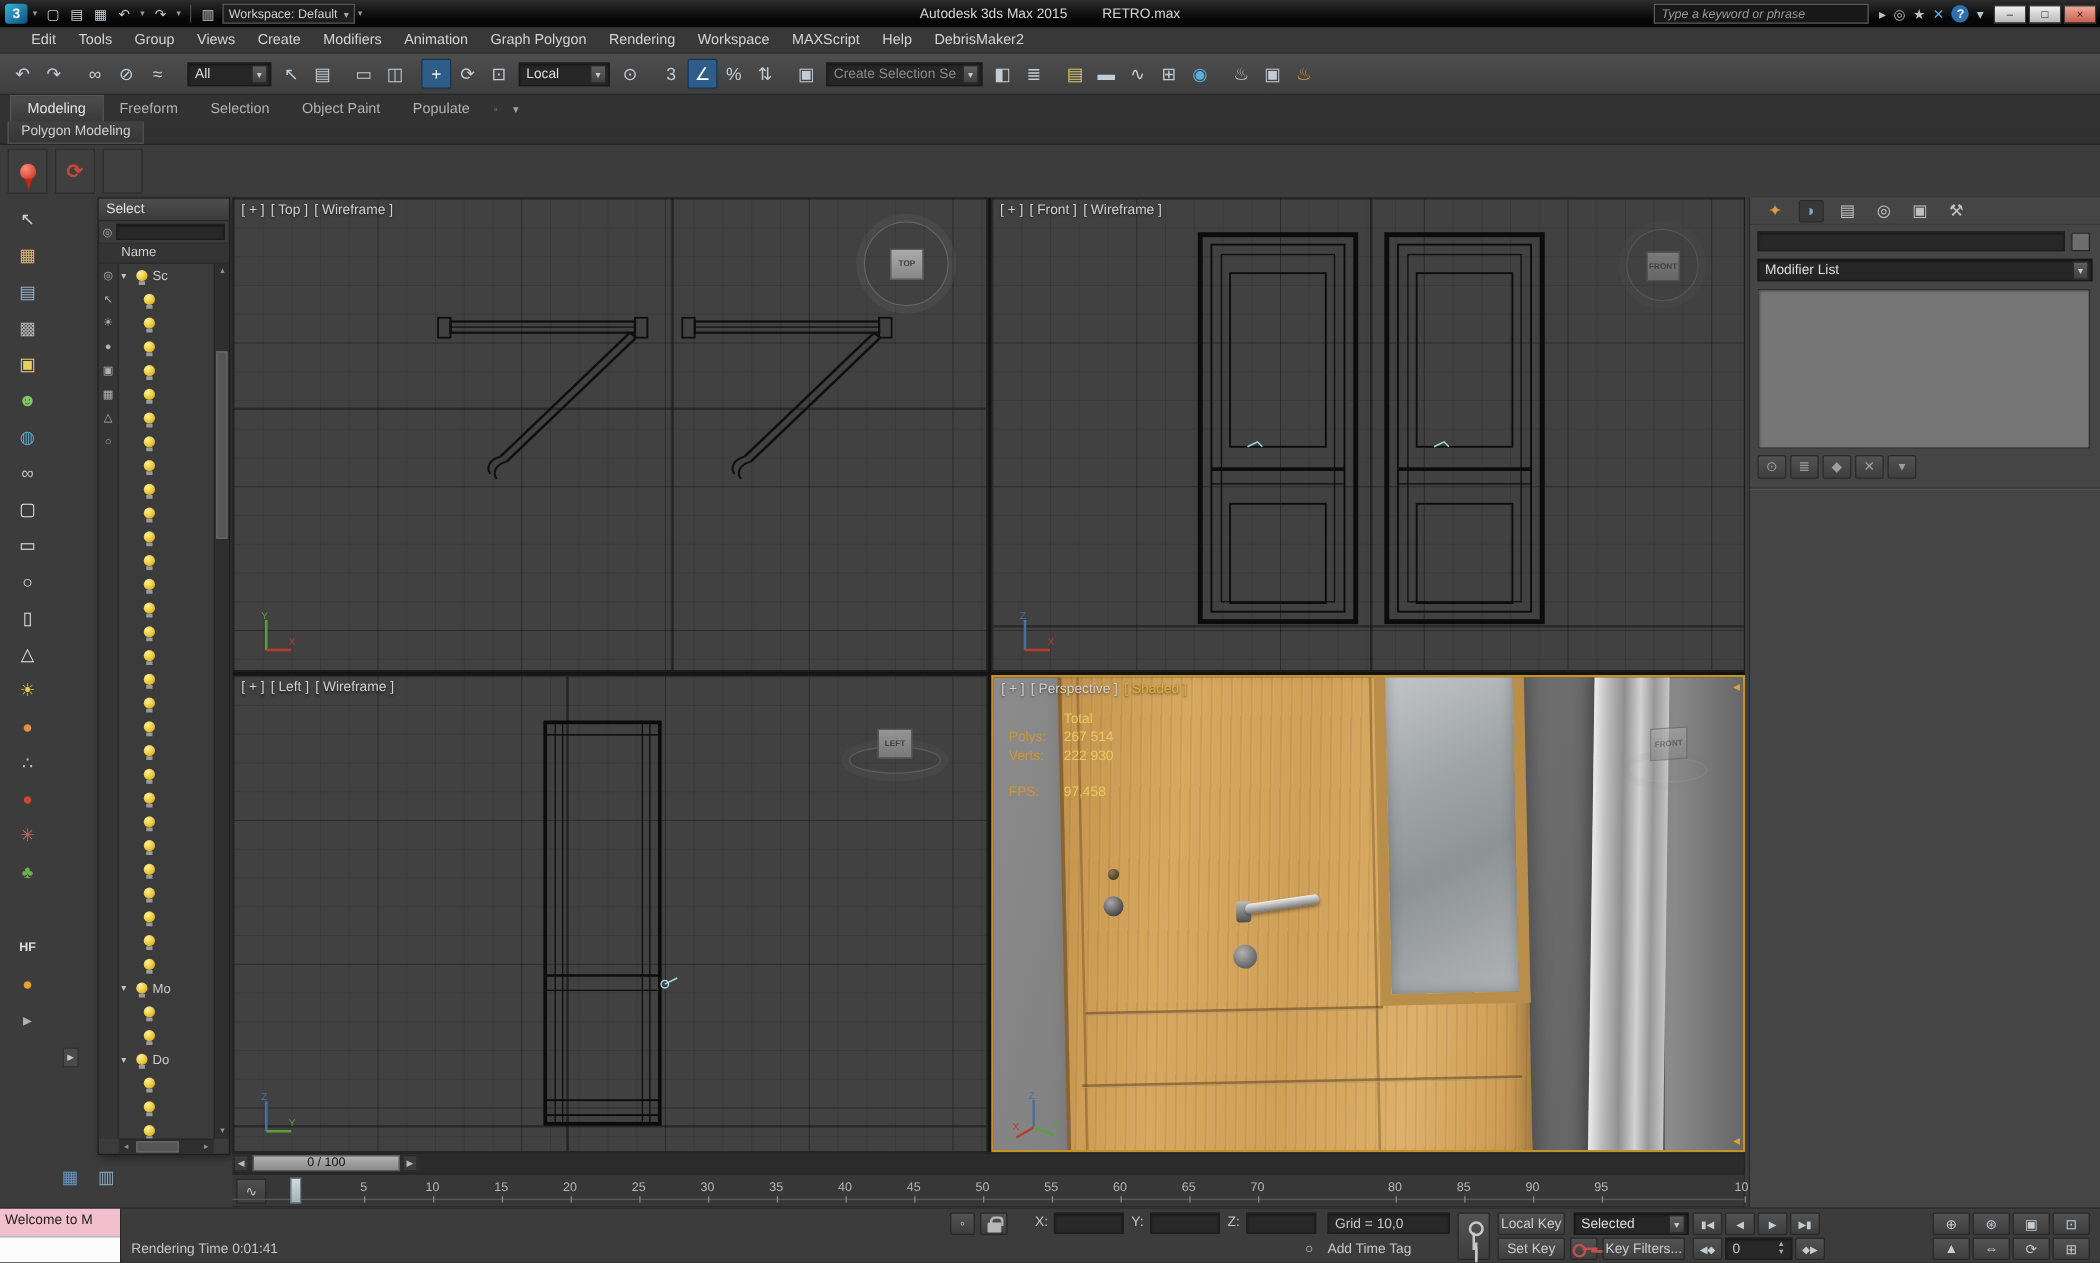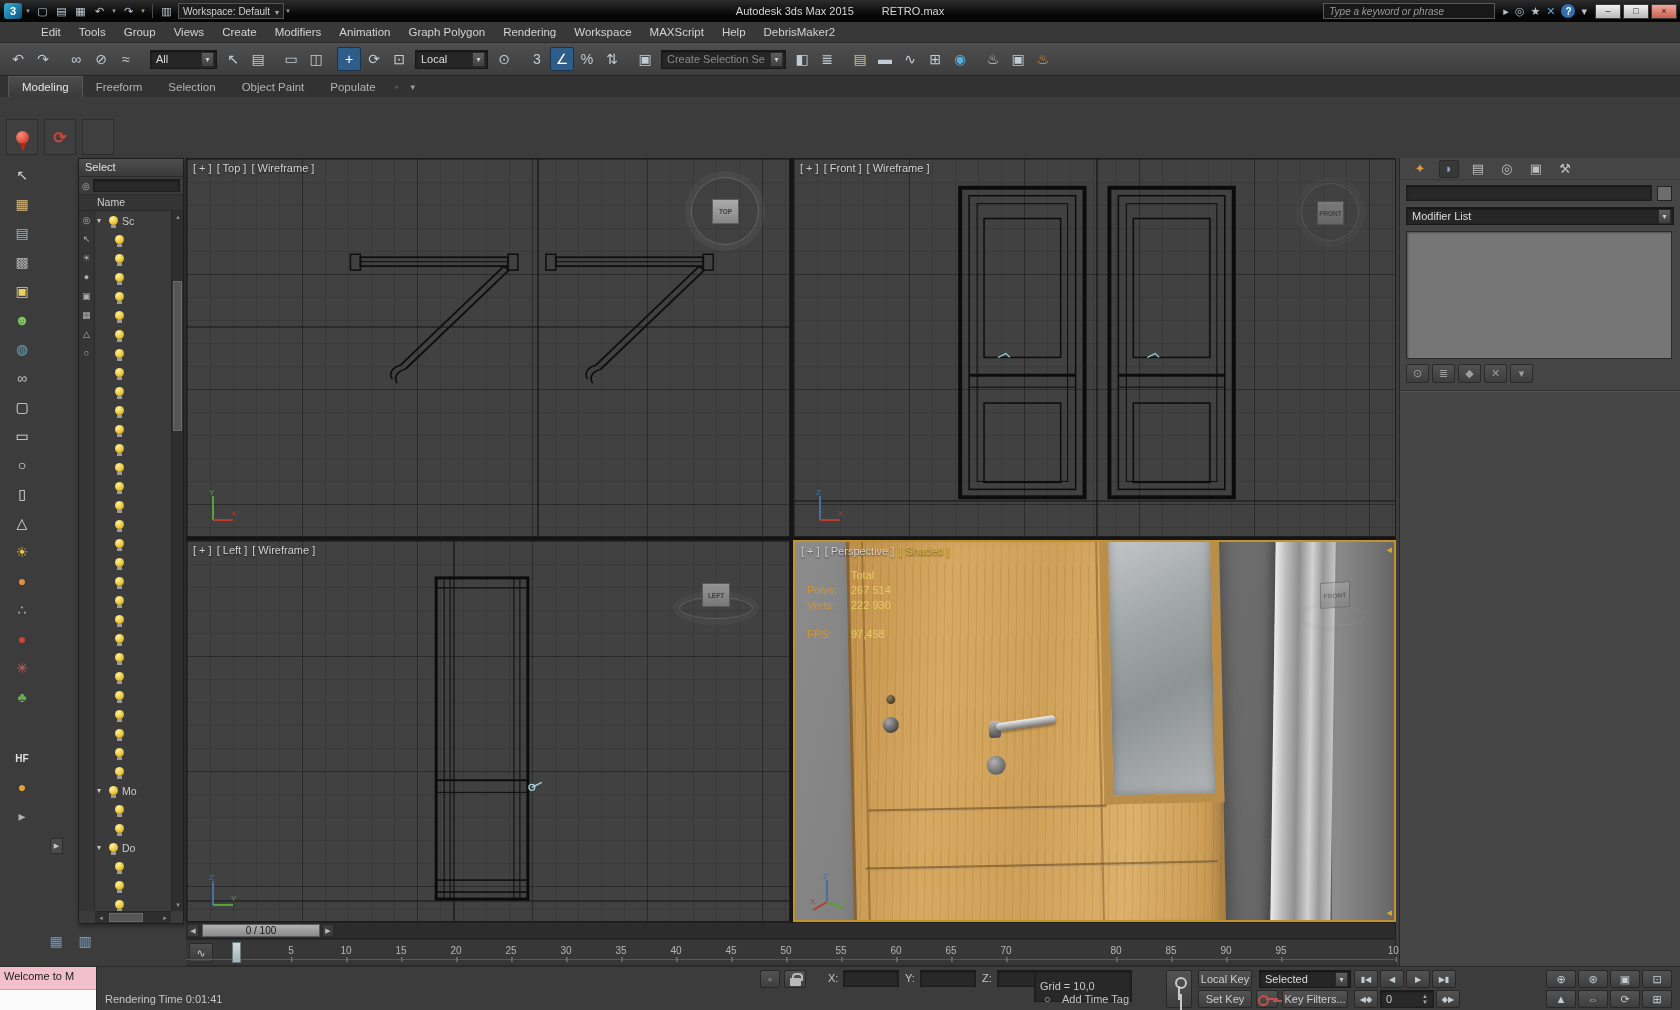--- a/index.html
+++ b/index.html
@@ -29,21 +29,21 @@
   #infocenter{display:flex;align-items:center;gap:6px;padding:0 4px}
   .icicon{color:#b9c2c8;font-size:11px;display:flex;align-items:center;justify-content:center}
   .icicon.round{width:14px;height:14px;border-radius:50%;background:#2f6fae;color:#fff;font-size:10px;font-weight:bold}
   #winbtns{display:flex;gap:2px}
   .winbtn{width:26px;height:15px;background:linear-gradient(#f2f2f2,#b8b8b8);border:1px solid #3a3a3a;
     color:#222;font-size:9px;display:flex;align-items:center;justify-content:center}
   .winbtn.close{background:linear-gradient(#eda79c,#c9614e);color:#3d0f06}
 
   
   #menubar{position:absolute;left:0;top:22px;width:1680px;height:21px;background:#383838;
-    border-bottom:1px solid #2a2a2a;display:flex;align-items:center;padding-left:32px}
+    border-bottom:1px solid #2a2a2a;display:flex;align-items:center;padding-left:16px}
   .menu-item{padding:0 9px;line-height:21px;color:#d4d4d4;font-size:11.5px;white-space:nowrap}
 
   
   #maintoolbar{position:absolute;left:0;top:43px;width:1680px;height:33px;
     background:linear-gradient(#4e4e4e,#3e3e3e);border-bottom:1px solid #282828;
     display:flex;align-items:center;gap:1px;padding-left:6px}
   .ticon{width:24px;height:24px;display:flex;align-items:center;justify-content:center;
     font-size:14px;color:#c2ccd4;border:1px solid transparent;border-radius:2px}
   .ticon.act{background:#2e5d8a;border-color:#173а56;border:1px solid #16344f;color:#fff}
   .tsep{width:7px;height:24px}
@@ -351,20 +351,23 @@
 
   <div id="ribbon-tabs">
       <span class="rtab act">Modeling</span>
       <span class="rtab">Freeform</span>
       <span class="rtab">Selection</span>
       <span class="rtab">Object Paint</span>
       <span class="rtab">Populate</span>
       <span class="rext">◦</span>
       <span class="rext">▾</span>
     </div>
+  <div id="ribbon-strip">
+    <span class="rpanel-label">Polygon Modeling</span>
+  </div>
   <div id="quicktools">
     <span class="qslot">
         <span class="pin"></span>
       </span>
     <span class="qslot">
         <span class="debris">⟳</span>
       </span>
     <span class="qslot"></span>
   </div>
 
@@ -799,21 +802,21 @@
     <span class="btn" style="left:784px;top:3px;width:22px;height:18px">
         <span class="lockshape"></span>
       </span>
 
     <span class="sb-text" style="left:828px;top:5px">X:</span>
     <span class="field" style="position:absolute;left:843px;top:3px;width:56px;height:17px"></span>
     <span class="sb-text" style="left:905px;top:5px">Y:</span>
     <span class="field" style="position:absolute;left:920px;top:3px;width:56px;height:17px"></span>
     <span class="sb-text" style="left:982px;top:5px">Z:</span>
     <span class="field" style="position:absolute;left:997px;top:3px;width:56px;height:17px"></span>
-    <span class="field" style="position:absolute;left:1034px;top:3px;width:98px;height:32px">Grid = 10,0</span>
+    <span class="field" style="position:absolute;left:1062px;top:3px;width:98px;height:17px">Grid = 10,0</span>
 
     <span class="sb-text" style="left:1044px;top:26px">○</span>
     <span class="sb-text" style="left:1062px;top:26px">Add Time Tag</span>
 
     <span class="btn" style="left:1166px;top:3px;width:26px;height:38px">
         <span class="keyshape" style="color:#c8c8c8"></span>
       </span>
     <span class="btn" style="left:1198px;top:3px;width:54px;height:18px">Local Key</span>
     <div class="dd sb-dd" style="left:1256px;top:3px;width:92px">
       <span class="ddlabel" style="flex:1">Selected</span>

